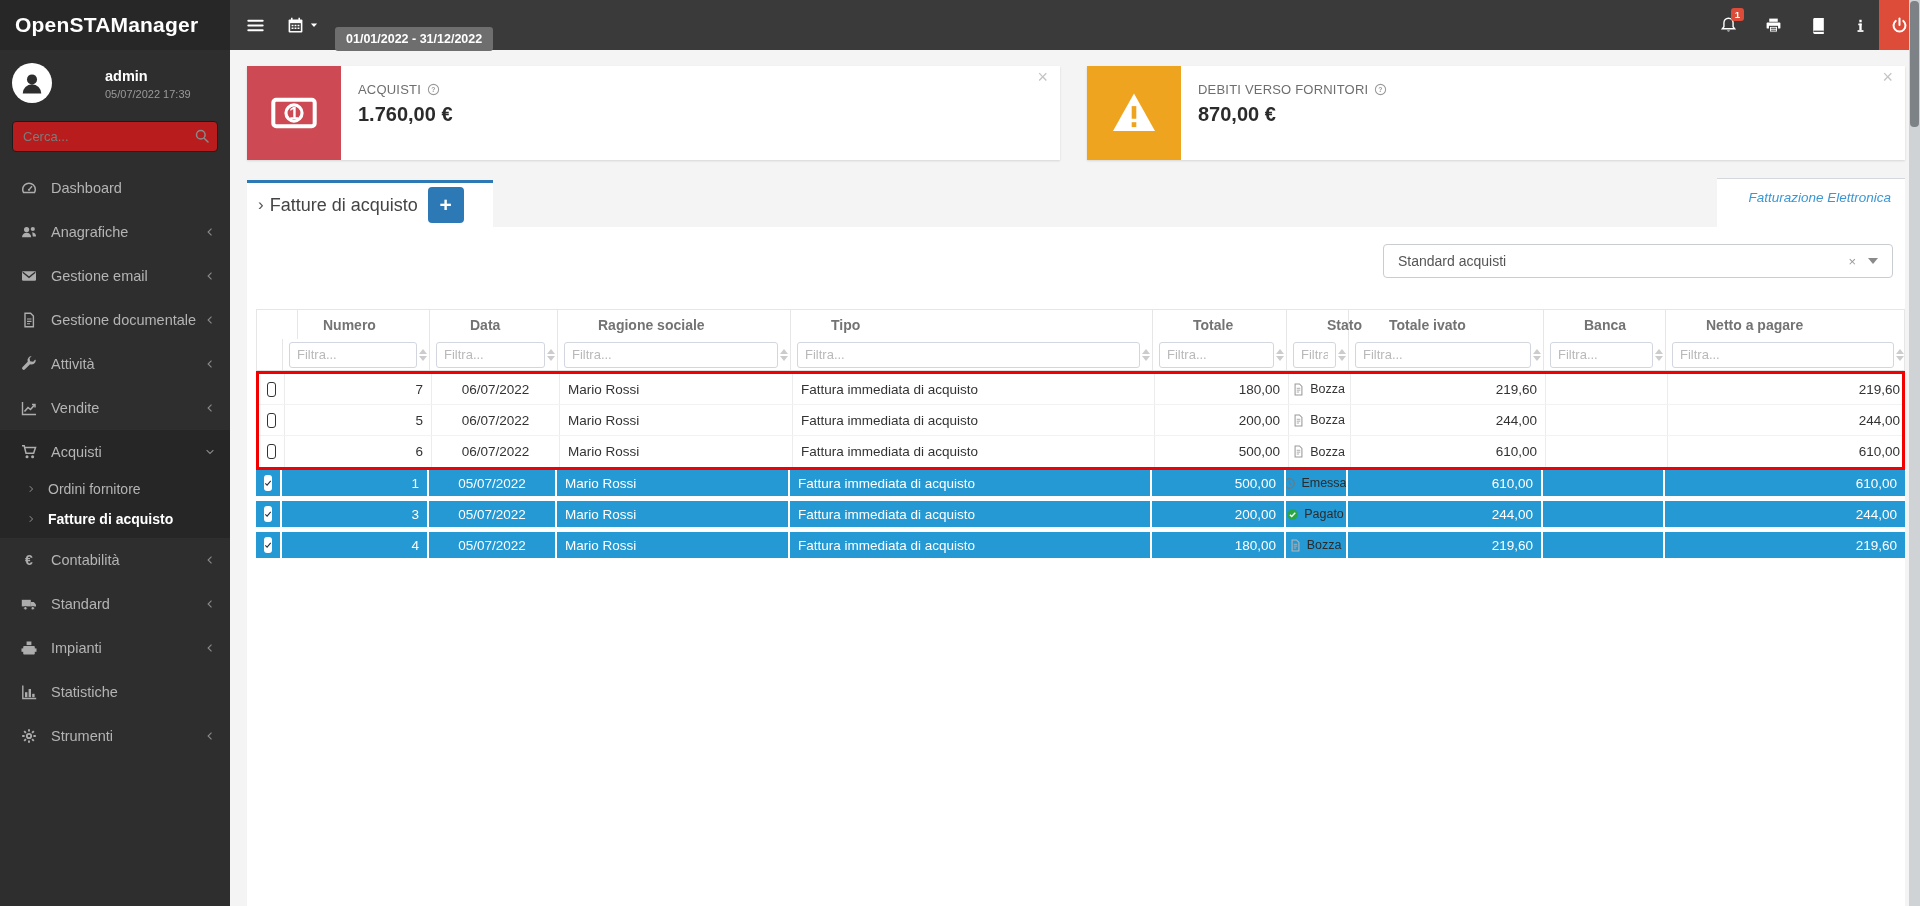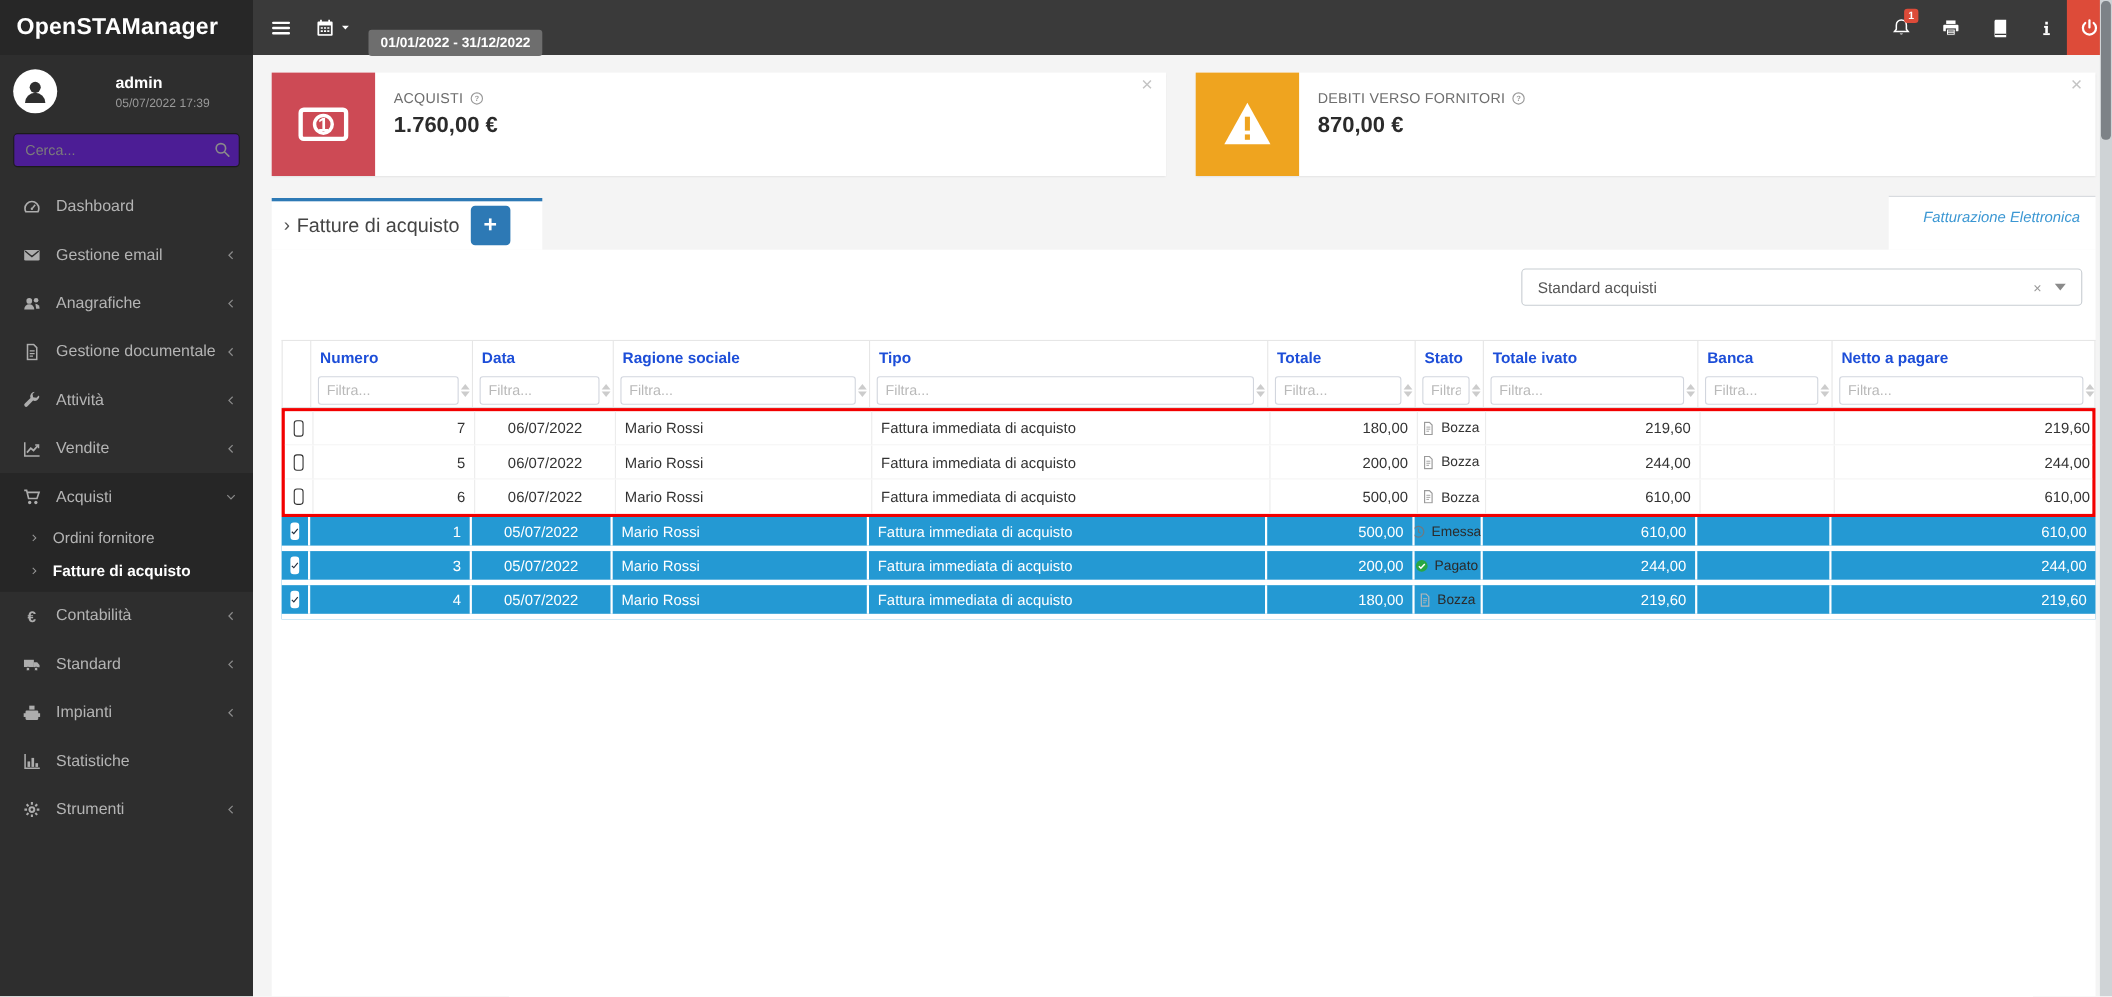--- a/index.html
+++ b/index.html
@@ -13,21 +13,21 @@
 
   
   #sidebar { position:absolute; left:0; top:0; width:230px; height:906px; background:#2e2e2e; z-index:5; }
   #logo { height:50px; background:#272727; color:#fff; font-size:21px; font-weight:bold; display:flex; align-items:center; padding-left:15px; letter-spacing:.2px; }
   .user-panel { display:flex; align-items:center; padding:13px 10px 10px 12px;gap:41px; }
   .avatar { width:40px; height:40px; border-radius:50%; background:#fff; color:#2e2e2e; display:flex; align-items:center; justify-content:center; font-size:26px; flex:0 0 40px; }
   .user-info { margin-left:12px; }
   .user-name { color:#fff; font-size:14.5px; font-weight:bold; }
   .user-date { color:#9a9a9a; font-size:11px; margin-top:3px; }
   .search-wrap { margin:8px 12px 14px; position:relative; }
-  .search-wrap input { width:100%; height:31px; background:#4c1d95; border:1px solid #1b1b1b; border-radius:4px; color:#ccc; padding:0 30px 0 10px; font-size:13px; outline:none; font-family:inherit; }
+  .search-wrap input { width:100%; height:31px; background:#b91c1c; border:1px solid #1b1b1b; border-radius:4px; color:#ccc; padding:0 30px 0 10px; font-size:13px; outline:none; font-family:inherit; }
   .search-wrap input::placeholder { color:#7c7c7c; }
   .search-btn { position:absolute; right:8px; top:7px; color:#8a8a8a; font-size:16px; cursor:pointer; }
 
   #menu { margin-top:6px; }
   .menu-item { height:44px; display:flex; align-items:center; padding:0 14px 0 20px; color:#b4b4b4; font-size:14.5px; cursor:pointer; }
   .menu-item .mi-icon { width:17px; font-size:16px; color:#adadad; margin-right:14px; flex:0 0 17px; }
   .menu-item .mi-label { flex:1; }
   .menu-item .mi-chevron { font-size:12px; color:#8a8a8a; }
   .menu-section { background:#262626; padding-bottom:4px; }
   .submenu-item { height:30px; display:flex; align-items:center; padding-left:26px; color:#b4b4b4; font-size:14px; cursor:pointer; }
@@ -78,21 +78,21 @@
   
   #module-select { position:absolute; right:12px; top:17px; width:510px; height:34px; border:1px solid #c8cdd2; border-radius:4px; background:#fff; display:flex; align-items:center; cursor:pointer; }
   #module-select .sel-value { flex:1; padding-left:14px; font-size:14px; color:#555; }
   #module-select .sel-clear { font-size:13px; color:#999; padding:0 12px; cursor:pointer; }
   #module-select .sel-caret { width:0; height:0; border-left:5px solid transparent; border-right:5px solid transparent; border-top:6px solid #8a8a8a; margin-right:14px; }
 
   
   #osm-table { position:absolute; left:9px; top:82px; width:1649px; --cols:26px 147px 128px 233px 362px 134px 62px 195px 122px 240px; font-size:13.5px; color:#333; }
   .trow { display:grid; grid-template-columns:var(--cols); }
   .thead { border:1px solid #e6e6e6; border-bottom:1px solid #e0e0e0; }
-  .th { height:29px; display:flex; align-items:center; font-weight:bold; font-size:14px; color:#1d4ed8; padding-left:8px; border-right:1px solid #e6e6e6; cursor:pointer; }
+  .th { height:29px; display:flex; align-items:center; font-weight:bold; font-size:14px; color:#737373; padding-left:8px; border-right:1px solid #e6e6e6; cursor:pointer;margin-left:32px; }
   .th:last-child { border-right:none; }
   .fc { height:31px; position:relative; display:flex; align-items:center; border-right:1px solid #e6e6e6; padding:0 2px; }
   .fc:last-child { border-right:none; }
   .fc input { width:calc(100% - 14px); height:26px; margin-left:4px; border:1px solid #d2d6de; border-radius:3px; padding:0 7px; font-size:13px; color:#555; outline:none; font-family:inherit; min-width:0; }
   .fc input::placeholder { color:#b9b9b9; }
   .sorters { position:absolute; right:2px; top:50%; transform:translateY(-50%); display:flex; flex-direction:column; gap:2px; cursor:pointer; }
   .sorters .up { width:0; height:0; border-left:4px solid transparent; border-right:4px solid transparent; border-bottom:5px solid #ccc; }
   .sorters .dn { width:0; height:0; border-left:4px solid transparent; border-right:4px solid transparent; border-top:5px solid #ccc; }
 
   .red-group { border:3px solid #f20000; }
@@ -149,41 +149,41 @@
               <path d="M8 3.2a6.3 6.3 0 0 0-6.3 6.3c0 1.1.3 2.1.8 3h11a6.2 6.2 0 0 0 .8-3A6.3 6.3 0 0 0 8 3.2z" fill="none" stroke="currentColor" stroke-width="1.5"></path>
               <circle cx="8" cy="9.8" r="1.1" fill="currentColor"></circle>
               <path d="M8.6 9 11 6.2" stroke="currentColor" stroke-width="1.4" fill="none"></path>
             </svg>
           </span>
           <span class="mi-label">Dashboard</span>
         </div>
         <div class="menu-item">
           <span class="mi-icon i">
             <svg viewBox="0 0 16 16" aria-hidden="true">
-              <rect x="1" y="3.2" width="14" height="9.6" rx="1.2" fill="currentColor"></rect>
-              <path d="M1.8 4.2 8 9.3l6.2-5.1" fill="none" stroke="#2e2e2e" stroke-width="1.3"></path>
-            </svg>
-          </span>
-          <span class="mi-label">Gestione email</span>
-          <span class="mi-chevron i">
-            <svg viewBox="0 0 16 16" aria-hidden="true">
-              <path d="M10 3.5 5.5 8l4.5 4.5" fill="none" stroke="currentColor" stroke-width="1.5"></path>
-            </svg>
-          </span>
-        </div>
-        <div class="menu-item">
-          <span class="mi-icon i">
-            <svg viewBox="0 0 16 16" aria-hidden="true">
               <circle cx="5.6" cy="5.6" r="2.6" fill="currentColor"></circle>
               <path d="M1 13.3a4.6 4.6 0 0 1 9.2 0z" fill="currentColor"></path>
               <circle cx="11.8" cy="5" r="2.1" fill="currentColor"></circle>
               <path d="M11.2 8.2a4 4 0 0 1 3.8 4.4h-3.2z" fill="currentColor"></path>
             </svg>
           </span>
           <span class="mi-label">Anagrafiche</span>
+          <span class="mi-chevron i">
+            <svg viewBox="0 0 16 16" aria-hidden="true">
+              <path d="M10 3.5 5.5 8l4.5 4.5" fill="none" stroke="currentColor" stroke-width="1.5"></path>
+            </svg>
+          </span>
+        </div>
+        <div class="menu-item">
+          <span class="mi-icon i">
+            <svg viewBox="0 0 16 16" aria-hidden="true">
+              <rect x="1" y="3.2" width="14" height="9.6" rx="1.2" fill="currentColor"></rect>
+              <path d="M1.8 4.2 8 9.3l6.2-5.1" fill="none" stroke="#2e2e2e" stroke-width="1.3"></path>
+            </svg>
+          </span>
+          <span class="mi-label">Gestione email</span>
           <span class="mi-chevron i">
             <svg viewBox="0 0 16 16" aria-hidden="true">
               <path d="M10 3.5 5.5 8l4.5 4.5" fill="none" stroke="currentColor" stroke-width="1.5"></path>
             </svg>
           </span>
         </div>
         <div class="menu-item">
           <span class="mi-icon i">
             <svg viewBox="0 0 16 16" aria-hidden="true">
               <path d="M4 1.2h5.6l2.8 2.8v10.8H4z" fill="none" stroke="currentColor" stroke-width="1.4"></path>

